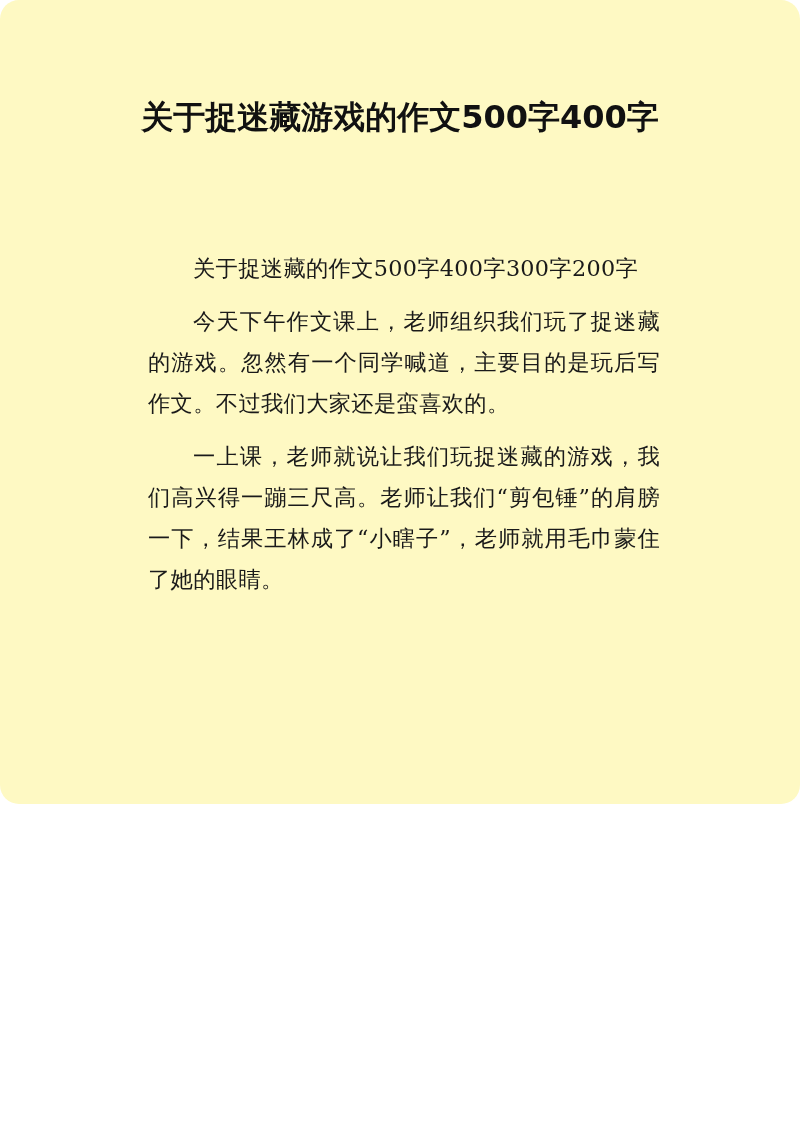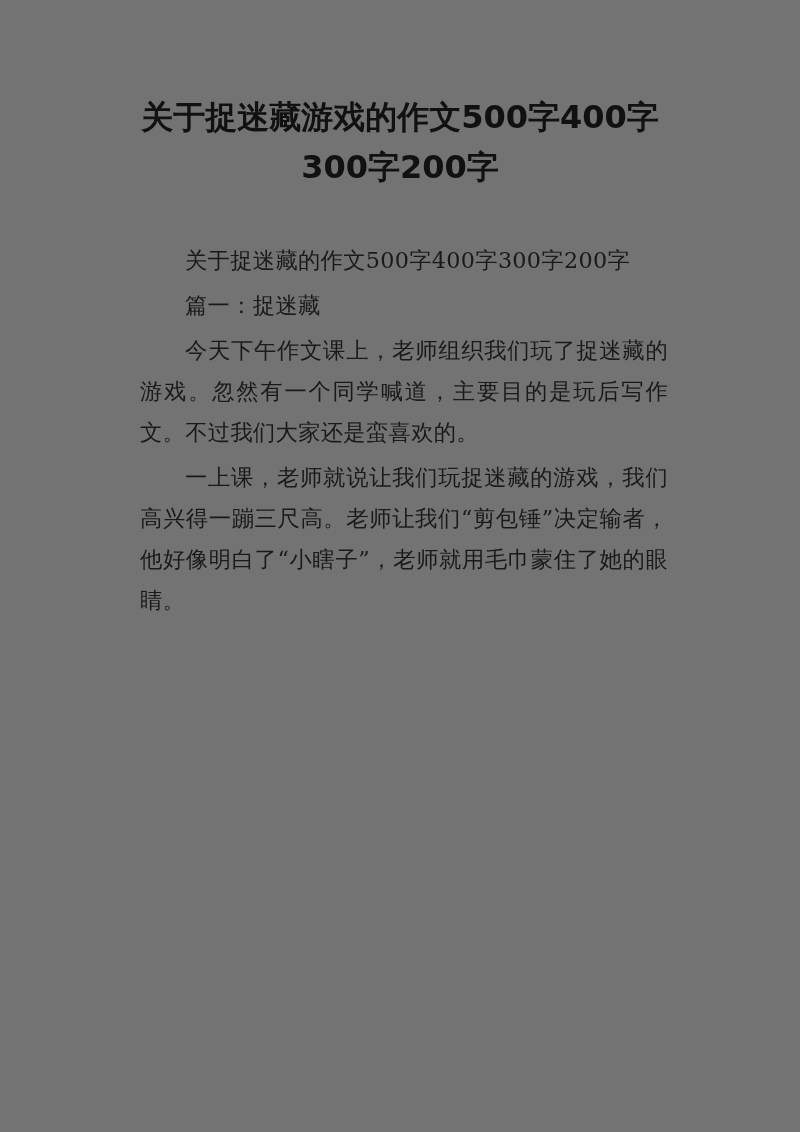--- a/index.html
+++ b/index.html
@@ -1,36 +1,34 @@
 <!DOCTYPE html>
 <html><head>
 <meta charset="utf-8">
 <style>
   html, body { margin: 0; padding: 0; background: #ffffff; }
   body { width: 800px; height: 1132px; position: relative; overflow: hidden; }
-  .page { position: absolute; left: 0; top: 0; width: 800px; height: 1132px; background: #737373; }
+  .page { position: absolute; left: 0; top: 0; width: 800px; height: 804px; background: #fef9c3; border-radius: 19px; }
   .title {
     position: absolute; left: 100px; top: 92px; width: 600px;
     text-align: center; font-family: "DejaVu Sans", sans-serif; font-weight: bold;
     font-size: 32px; line-height: 50px; color: #111;
   }
   .body {
     position: absolute; left: 136px; top: 236px; width: 536px;
     font-family: "DejaVu Serif", serif; font-size: 22.3px; line-height: 41px;
     color: #1a1a1a; letter-spacing: 0.3px;
   }
-  .body p { margin: 4px; text-indent: 45px; text-align: justify; }
+  .body p { margin: 12px; text-indent: 45px; text-align: justify; }
 </style>
 </head>
 <body>
 
 <div class="page">
   <div class="title">
     <div>关于捉迷藏游戏的作文500字400字</div>
-    <div>300字200字</div>
   </div>
   <div class="body">
     <p>关于捉迷藏的作文500字400字300字200字</p>
-    <p>篇一：捉迷藏</p>
     <p>今天下午作文课上，老师组织我们玩了捉迷藏的游戏。忽然有一个同学喊道，主要目的是玩后写作文。不过我们大家还是蛮喜欢的。</p>
-    <p>一上课，老师就说让我们玩捉迷藏的游戏，我们高兴得一蹦三尺高。老师让我们“剪包锤”决定输者，他好像明白了“小瞎子”，老师就用毛巾蒙住了她的眼睛。</p>
+    <p>一上课，老师就说让我们玩捉迷藏的游戏，我们高兴得一蹦三尺高。老师让我们“剪包锤”的肩膀一下，结果王林成了“小瞎子”，老师就用毛巾蒙住了她的眼睛。</p>
   </div>
 </div>
 
 </body></html>

